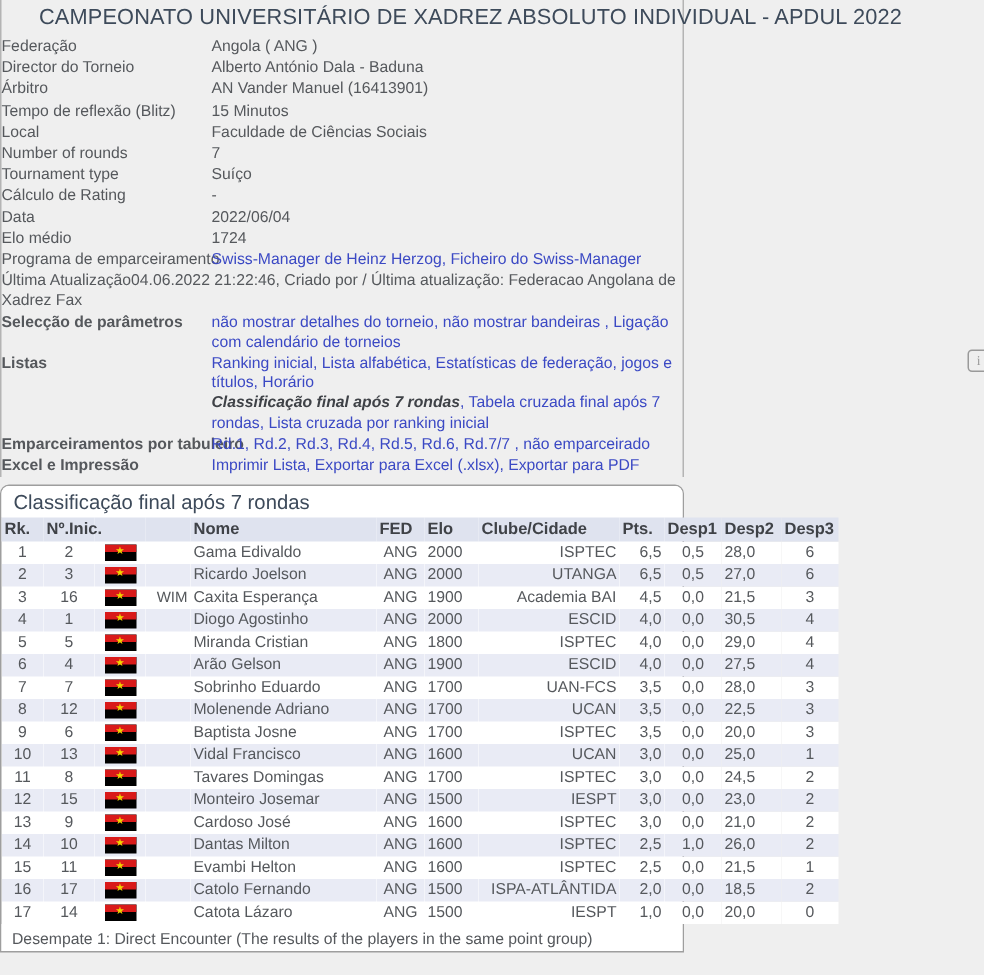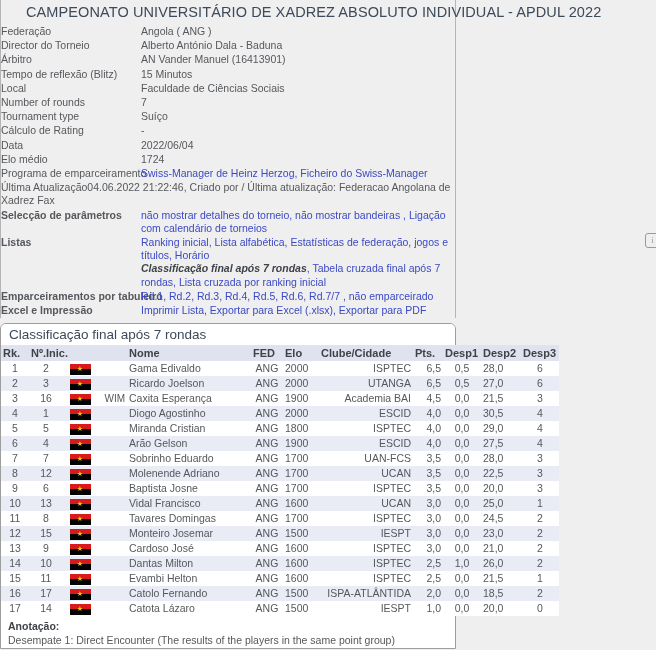--- a/index.html
+++ b/index.html
@@ -512,20 +512,19 @@
             <td class="c-club">IESPT</td>
             <td class="c-pts">1,0</td>
             <td class="c-d1">0,0</td>
             <td class="c-d2">20,0</td>
             <td class="c-d3">0</td>
           </tr>
         </tbody>
     </table>
 
     <div class="annot">
-      <div class="a-title">Anotação:</div>
       <div id="annot-lines">
           <div class="a-line">Desempate 1: Direct Encounter (The results of the players in the same point group)</div>
         </div>
     </div>
   </div>
 
 </div>
 
 </body></html>

